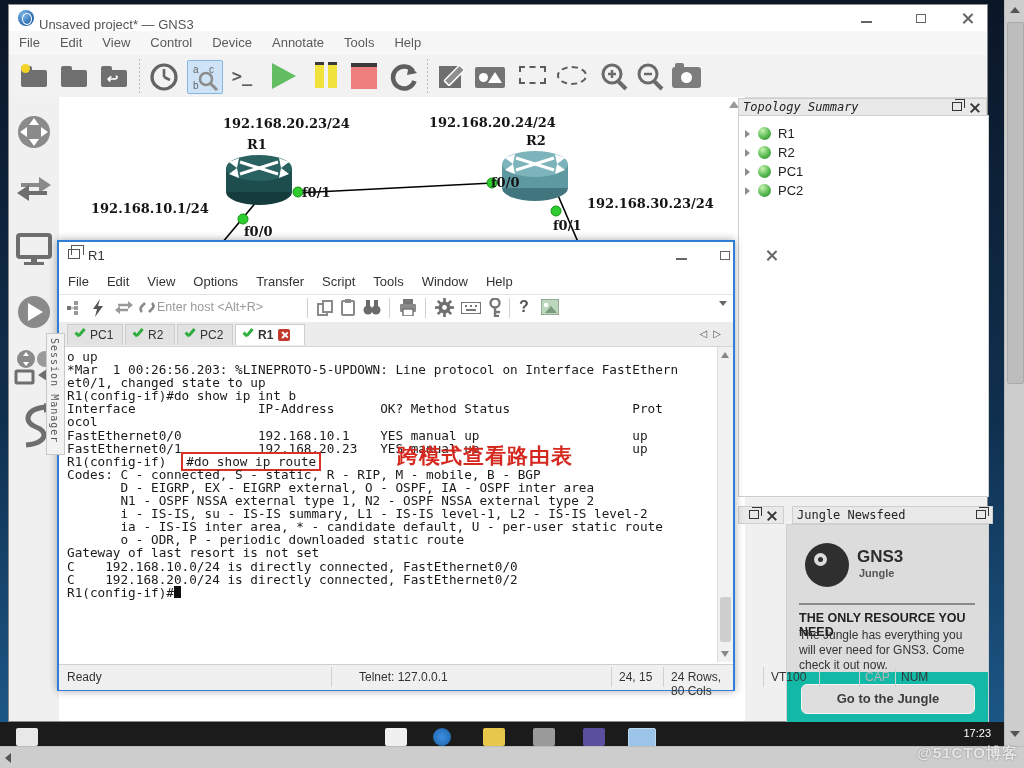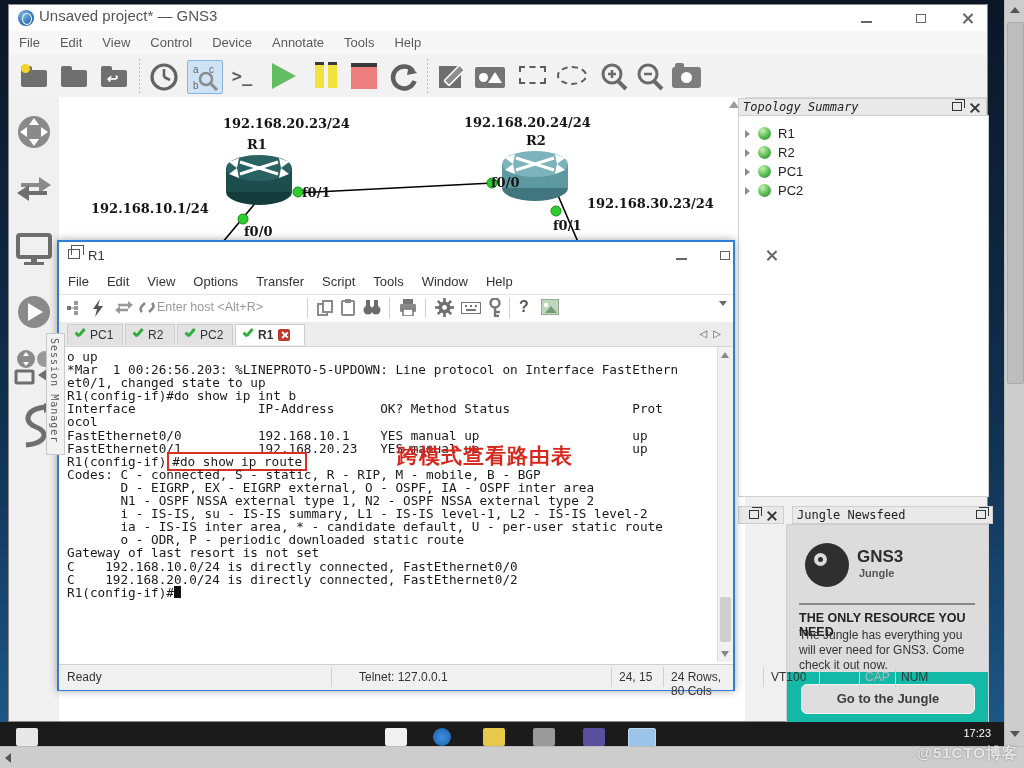--- a/index.html
+++ b/index.html
@@ -17,21 +17,21 @@
   .vthumb{left:2px;top:22px;width:15px;height:360px;background:#bdbdbd;border:1px solid #aaa;border-radius:2px;}
   
   .taskbar{left:0;top:722px;width:1005px;height:24px;background:#1b1b1b;}
   .tb-icon{position:absolute;top:6px;width:22px;height:18px;border-radius:2px;}
   .tb-time{position:absolute;right:14px;top:5px;color:#fff;font-size:11px;}
   .watermark{right:6px;top:744px;color:rgba(245,245,245,.85);font-size:15px;font-weight:bold;
              text-shadow:0 0 2px rgba(0,0,0,.4);letter-spacing:1px;z-index:60;}
   
   .gns3-win{left:8px;top:4px;width:980px;height:718px;background:#f0f0f0;border:1px solid #8a8a8a;box-sizing:border-box;}
   .g-titlebar{left:0;top:0;width:978px;height:26px;background:#ffffff;}
-  .g-title{position:absolute;left:30px;top:2px;font-size:15px;color:#555;}
+  .g-title{position:absolute;left:30px;top:12px;font-size:13px;color:#555;}
   .g-logo{position:absolute;left:9px;top:5px;width:16px;height:16px;border-radius:50%;
           background:radial-gradient(circle at 35% 30%,#7db7e8,#2766ad 70%);}
   .g-logo:after{content:"";position:absolute;left:4px;top:3px;width:8px;height:10px;border:1.5px solid #fff;border-radius:50%;}
   .winbtn{position:absolute;top:4px;width:30px;height:18px;}
   .ic-min{display:inline-block;width:11px;height:2px;background:#666;margin:8px 0 0 9px;}
   .ic-max{display:inline-block;width:10px;height:9px;border:1.5px solid #666;margin:4px 0 0 9px;box-sizing:border-box;}
   .ic-close{display:inline-block;position:relative;width:12px;height:12px;margin:3px 0 0 9px;}
   .ic-close:before,.ic-close:after{content:"";position:absolute;left:5px;top:0;width:1.8px;height:13px;background:#666;}
   .ic-close:before{transform:rotate(45deg);} .ic-close:after{transform:rotate(-45deg);}
   .g-menubar{left:0;top:26px;width:978px;height:24px;background:#f7f7f7;}
@@ -107,21 +107,21 @@
   .ttab.active{background:#fff;font-weight:bold;}
   .check{display:inline-block;position:relative;width:12px;height:11px;margin-right:4px;}
   .check:before{content:"";position:absolute;left:1px;top:5px;width:5px;height:2.6px;background:#2fae3f;transform:rotate(45deg);}
   .check:after{content:"";position:absolute;left:3px;top:3px;width:9px;height:2.6px;background:#2fae3f;transform:rotate(-50deg);}
   .tabclose{display:inline-block;width:12px;height:12px;background:#c0392b;border-radius:2px;margin-left:5px;position:relative;vertical-align:-2px;}
   .tabclose:before,.tabclose:after{content:"";position:absolute;left:5.3px;top:2px;width:1.5px;height:8px;background:#fff;}
   .tabclose:before{transform:rotate(45deg);} .tabclose:after{transform:rotate(-45deg);}
   .tab-arrows{position:absolute;right:6px;top:6px;font-size:10px;color:#555;letter-spacing:6px;}
   .t-screen{left:2px;top:105px;width:656px;height:315px;background:#fff;overflow:hidden;}
   .tline{white-space:pre;font-family:"DejaVu Sans Mono",monospace;font-size:12.7px;line-height:13.1px;color:#1a1a1a;position:relative;}
-  .redbox{border:2px solid #d93025;padding:0 3px;margin-left:1px;}
+  .redbox{border:2px solid #d93025;padding:0 3px;margin-left:15px;}
   .annotation{position:absolute;left:330px;top:-6px;color:#d5281e;font-size:21px;font-weight:bold;
               font-family:"Liberation Sans",sans-serif;letter-spacing:1px;white-space:nowrap;}
   .cursor{display:inline-block;width:7px;height:12px;background:#111;vertical-align:-1px;}
   .t-vscroll{left:658px;top:105px;width:15px;height:315px;background:#f1f1f1;border-left:1px solid #ddd;}
   .tv-arrow{position:absolute;left:3px;width:0;height:0;border-left:4.5px solid transparent;border-right:4.5px solid transparent;}
   .tv-up{top:5px;border-bottom:6px solid #888;}
   .tv-down{bottom:5px;border-top:6px solid #888;}
   .tv-thumb{position:absolute;left:2px;top:250px;width:11px;height:45px;background:#cfcfcf;border-radius:2px;}
   .t-statusbar{left:0;top:422px;width:674px;height:25px;background:#f0f0f0;border-top:1px solid #d0d0d0;font-size:12px;color:#333;}
   .st-seg{position:absolute;top:5px;}
@@ -293,21 +293,21 @@
         <ellipse cx="36" cy="15" rx="33" ry="13" fill="#7db3ba"></ellipse>
         <line x1="17" y1="21" x2="55" y2="9" stroke="#fff" stroke-width="3"></line>
         <line x1="17" y1="9" x2="55" y2="21" stroke="#fff" stroke-width="3"></line>
         <polygon points="56,5 66,9 58,15" fill="#fff"></polygon>
           <polygon points="6,9 16,5 14,15" fill="#fff"></polygon>
         <polygon points="56,25 66,21 58,15" fill="#fff"></polygon>
           <polygon points="6,21 16,25 14,15" fill="#fff"></polygon>
       </svg>
 
       <span class="topo-label" style="left:164px;top:19px;">192.168.20.23/24</span>
-      <span class="topo-label" style="left:370px;top:18px;margin-left:35px;">192.168.20.24/24</span>
+      <span class="topo-label" style="left:370px;top:18px;">192.168.20.24/24</span>
       <span class="topo-label" style="left:188px;top:40px;">R1</span>
       <span class="topo-label" style="left:467px;top:36px;">R2</span>
       <span class="topo-label" style="left:243px;top:88px;">f0/1</span>
       <span class="topo-label" style="left:432px;top:78px;">f0/0</span>
       <span class="topo-label" style="left:32px;top:104px;">192.168.10.1/24</span>
       <span class="topo-label" style="left:528px;top:99px;">192.168.30.23/24</span>
       <span class="topo-label" style="left:185px;top:127px;">f0/0</span>
       <span class="topo-label" style="left:494px;top:121px;">f0/1</span>
     </div>
 

